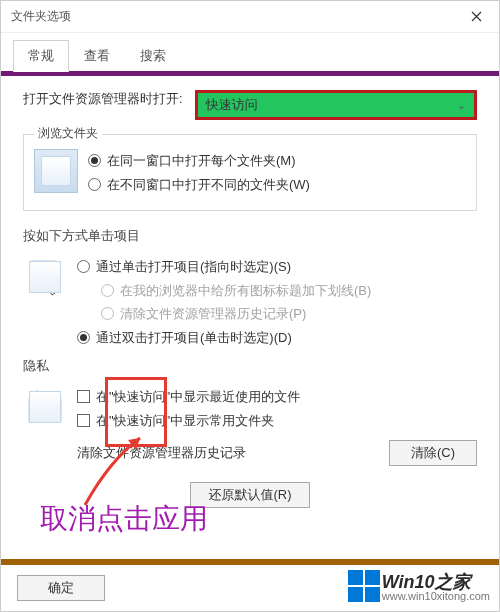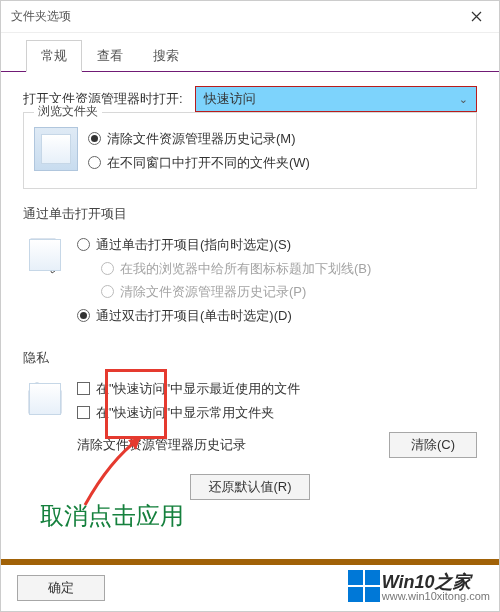--- a/index.html
+++ b/index.html
@@ -1,27 +1,27 @@
 <!DOCTYPE html>
 <html><head>
 <meta charset="utf-8">
 <style>
 *{box-sizing:border-box;margin:0;padding:0;font-family:"Microsoft YaHei","Segoe UI",sans-serif;font-size:13px;color:#333}
 body{background:#fff;width:500px;height:612px;position:relative;overflow:hidden}
 .dialog{width:500px;height:612px;border:1px solid #ccc;background:#fff;display:flex;flex-direction:column}
 .titlebar{height:32px;display:flex;align-items:center;padding:0 0 0 10px;border-bottom:1px solid #eee}
 .titlebar .title{flex:1;font-size:12px;color:#555}
 .titlebar .close{width:46px;height:32px;display:flex;align-items:center;justify-content:center;color:#666;cursor:pointer}
-.tabs{display:flex;padding:6px 12px 0 25px;border-bottom:1px solid #701a75}
+.tabs{display:flex;padding:6px 12px 0 12px;border-bottom:5px solid #701a75}
 .tab{padding:6px 14px;border:1px solid transparent;border-bottom:none;cursor:pointer;position:relative;top:1px;color:#555}
 .tab.active{border-color:#d0d0d0;background:#fff;border-bottom:1px solid #fff}
 .content{flex:1;padding:14px 22px 10px 22px;overflow:hidden}
-.row{display:flex;align-items:center;margin-bottom:0}
+.row{display:flex;margin-bottom:14px}
 .row .lbl{white-space:nowrap}
-.select{flex:1;margin-left:12px;height:26px;border:1px solid #b91c1c;background:#7dd3fc;display:flex;align-items:center;justify-content:space-between;padding:12px 8px;cursor:pointer}
+.select{flex:1;margin-left:12px;height:26px;border:3px solid #b91c1c;background:#22c55e;display:flex;align-items:center;justify-content:space-between;padding:12px 8px;cursor:pointer}
 .select .chev{font-size:11px;color:#555}
 .group{border:1px solid #d8d8d8;border-radius:0;padding:12px 10px 12px 10px;margin-bottom:16px;position:relative}
 .group .legend{position:absolute;top:-10px;left:10px;background:#fff;padding:0 4px;font-size:12px;color:#444}
 .grow{display:flex;gap:10px}
 .gicon{width:44px;height:44px;flex-shrink:0;background:linear-gradient(#dfeaf5,#c8dcef);border:1px solid #b0c6dd;position:relative;margin-top:2px}
 .gicon::after{content:"";position:absolute;inset:6px;background:linear-gradient(#fff,#e7f0f9);border:1px solid #c6d7e7}
 .opts{flex:1}
 .radio-line,.check-line{display:flex;align-items:center;gap:6px;margin:4px 0;line-height:1.5}
 .radio{width:13px;height:13px;border:1px solid #666;border-radius:50%;display:inline-flex;align-items:center;justify-content:center;flex-shrink:0}
 .radio.sel::after{content:"";width:7px;height:7px;background:#333;border-radius:50%}
@@ -30,21 +30,21 @@
 .muted{color:#a3a3a3}
 .sub{margin-left:24px}
 .sect-title{margin:6px 0 8px 0;color:#444}
 .privacy-box{position:relative}
 .red-box{position:absolute;border:3px solid #e53a2f;left:82px;top:-6px;width:62px;height:70px;pointer-events:none;z-index:5}
 .clear-row{display:flex;align-items:center;gap:14px;margin-top:10px}
 .clear-row .txt{flex:1}
 .btn{min-width:88px;height:26px;border:1px solid #a7a7a7;background:#f4f4f4;display:inline-flex;align-items:center;justify-content:center;padding:8px 12px;cursor:pointer;font-size:13px}
 .footer{display:flex;justify-content:flex-start;gap:10px;padding:10px 16px;border-top:6px solid #a16207}
 .restore-row{display:flex;justify-content:center;margin-top:16px}
-.annot{position:absolute;color:#15803d;font-size:24px;font-weight:400;left:40px;top:500px;pointer-events:none;z-index:6}
+.annot{position:absolute;color:#a21caf;font-size:28px;font-weight:400;left:40px;top:500px;pointer-events:none;z-index:6}
 .arrow{position:absolute;left:70px;top:430px;width:120px;height:80px;pointer-events:none;z-index:6}
 .water{position:absolute;right:10px;bottom:8px;display:flex;align-items:center;gap:0;z-index:8}
 .wlogo{width:34px;height:34px;position:relative}
 .wlogo .q{position:absolute;width:15px;height:15px;background:#0078d7}
 .wlogo .q1{left:0;top:0}.wlogo .q2{left:17px;top:0}.wlogo .q3{left:0;top:17px}.wlogo .q4{left:17px;top:17px}
 .wtxt{display:flex;flex-direction:column;line-height:1}
 .wtxt .a{font-size:18px;font-weight:600;font-style:italic;color:#2b2b2b}
 .wtxt .b{font-size:11px;color:#777}
 </style>
 </head>
@@ -76,32 +76,32 @@
       </div>
     </div>
 
     <div class="group">
       <span class="legend">浏览文件夹</span>
       <div class="grow">
         <div class="gicon"></div>
         <div class="opts">
           <label class="radio-line">
             <span class="radio sel"></span>
-            <span>清除文件资源管理器历史记录(M)</span>
+            <span>在同一窗口中打开每个文件夹(M)</span>
           </label>
           <label class="radio-line">
             <span class="radio"></span>
             <span>在不同窗口中打开不同的文件夹(W)</span>
           </label>
         </div>
       </div>
     </div>
 
-    <div class="sect-title">通过单击打开项目</div>
-    <div class="group" style="border:none;padding:0 0 0 0;margin-bottom:20px">
+    <div class="sect-title">按如下方式单击项目</div>
+    <div class="group" style="border:none;padding:0 0 0 0;margin-bottom:6px">
       <div class="grow">
         <div class="gicon" style="background:#fff;border:none">
           <svg width="44" height="44" viewBox="0 0 44 44">
               <rect x="8" y="6" width="24" height="30" fill="#fff" stroke="#b7c8db"></rect>
               <path d="M20 20 L20 38 L25 33 L29 40 L32 38 L28 31 L34 31 Z" fill="#fff" stroke="#555" stroke-width="1"></path>
             </svg>
         </div>
         <div class="opts">
           <label class="radio-line">
             <span class="radio"></span>

